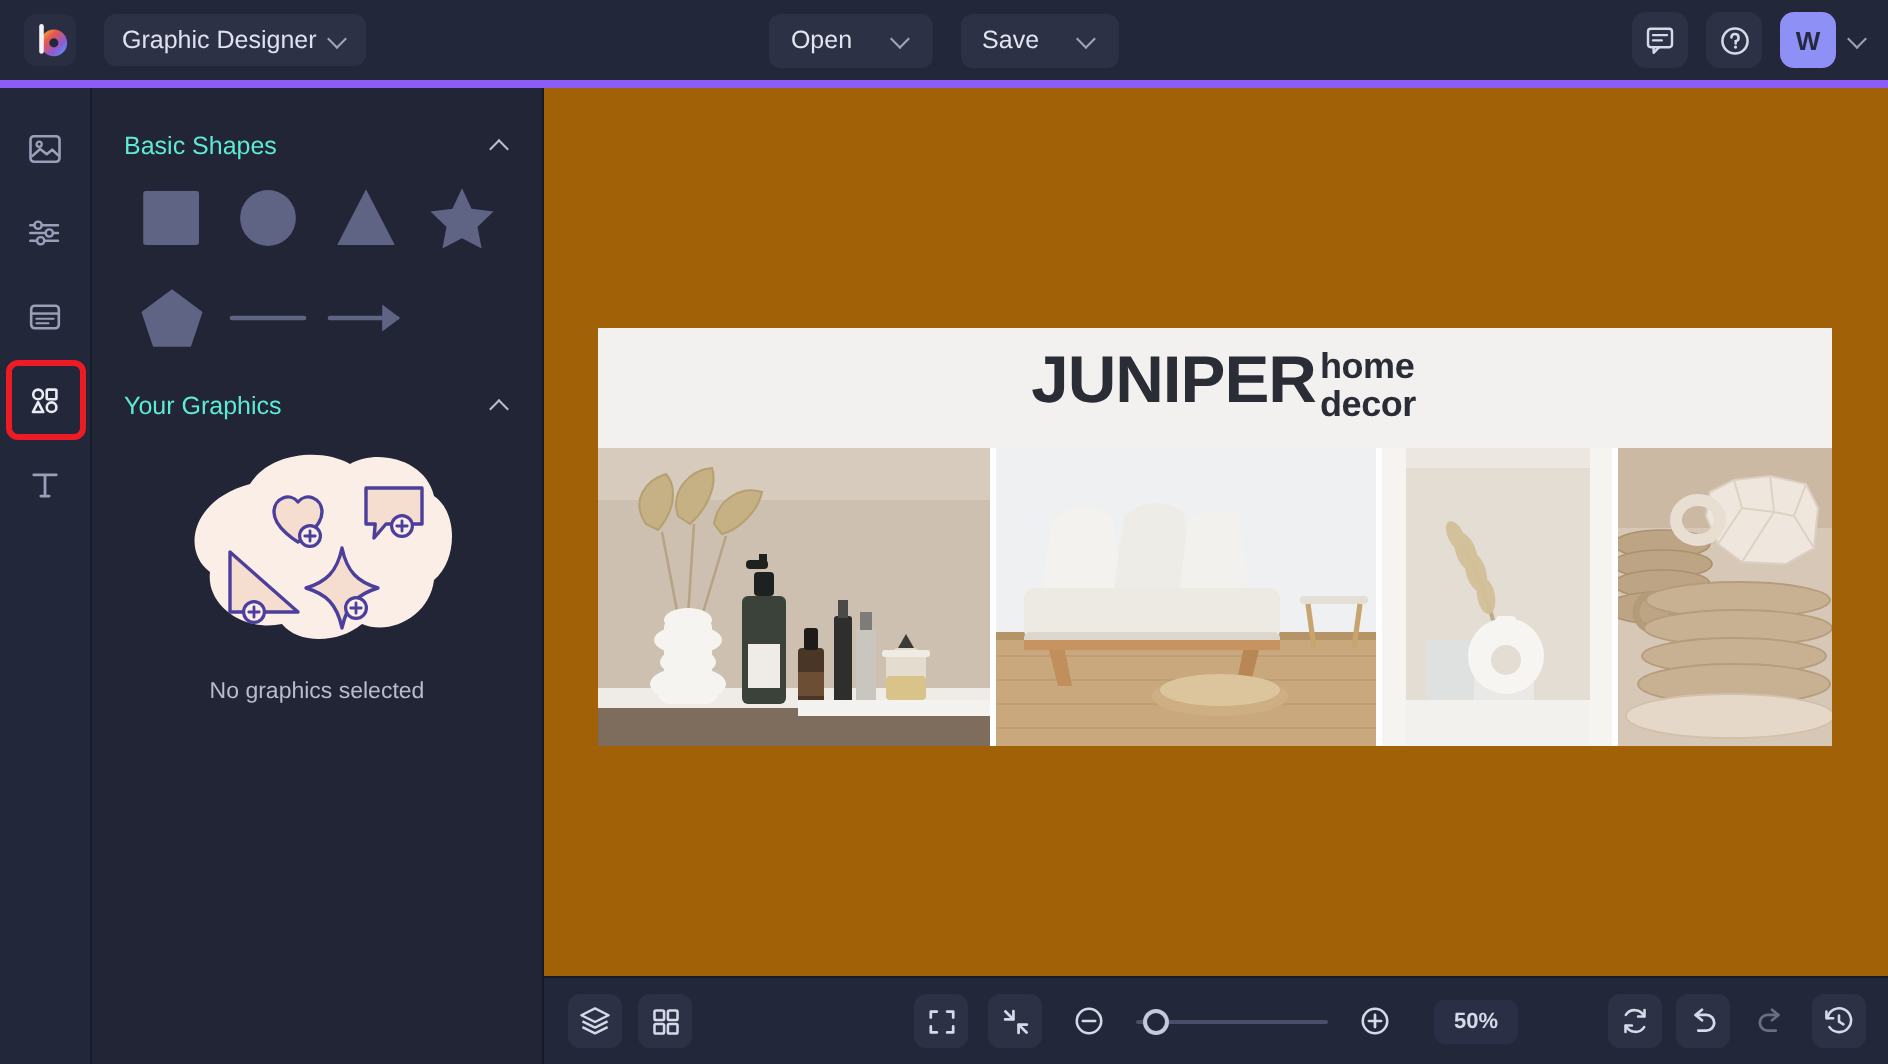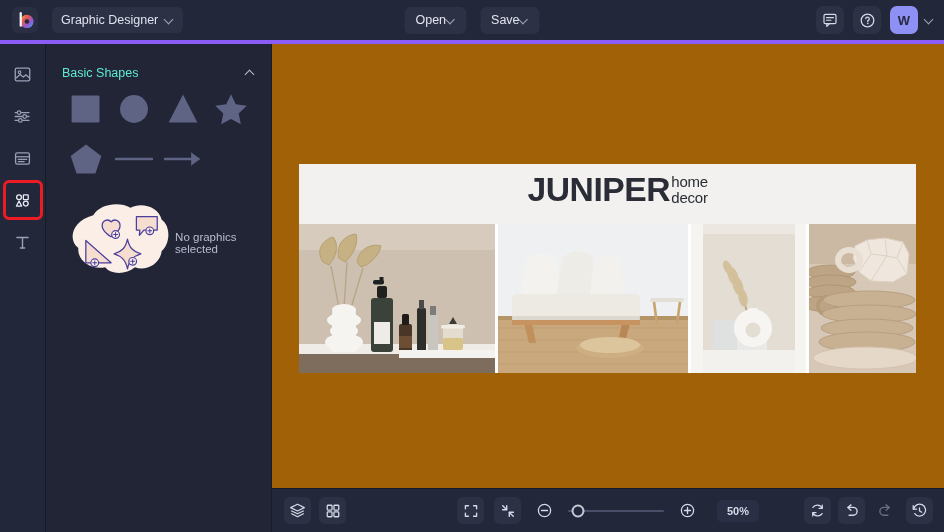--- a/index.html
+++ b/index.html
@@ -35,21 +35,21 @@
     content: ""; position: absolute; left: 0; top: 0px;
     width: 6px; height: 6px; border-right: 1.4px solid #c8ccdd; border-bottom: 1.4px solid #c8ccdd;
     transform: rotate(45deg);
   }
   .center-group {
     position: absolute; left: 50%; transform: translateX(-50%);
     display: flex; gap: 14px; align-items: center;
   }
   .menu-btn {
     height: 27px; padding: 0 11px; background: #2c3145; border-radius: 6px;
-    display: flex; align-items: center; gap: 0;
+    display: flex; align-items: center; gap: 20px;
     font-size: 12.5px; color: #e2e5f0; cursor: pointer;
   }
   .right-group {
     position: absolute; right: 10px; display: flex; align-items: center; gap: 9px;
   }
   .icon-sq {
     width: 28px; height: 28px; border-radius: 7px; background: #2c3145;
     display: flex; align-items: center; justify-content: center; cursor: pointer;
   }
   .avatar {
@@ -109,21 +109,21 @@
     content: ""; position: absolute; left: 1px; top: 3px;
     width: 6px; height: 6px; border-left: 1.4px solid #b9bdd0; border-top: 1.4px solid #b9bdd0;
     transform: rotate(45deg);
   }
   .shape-grid {
     display: grid; grid-template-columns: repeat(4, 1fr); row-gap: 8px; align-items: center;
     justify-items: center;
   }
   .shape-cell { width: 46px; height: 42px; display: flex; align-items: center; justify-content: center; cursor: pointer; }
   .sh { fill: #5f6384; }
-  .empty-art { margin-top: 2px; display: flex; flex-direction: row; align-items: center; }
+  .empty-art { margin-top: 2px; display: flex; flex-direction: column; align-items: center; }
   .empty-label { margin-top: 2px; font-size: 11.5px; color: #b8bccf; }
 
   
   .stage {
     position: absolute; left: 272px; top: 44px; width: 672px; height: 444px;
     background: #a16207;
   }
   .canvas {
     position: absolute; left: 27px; top: 120px; width: 617px; height: 209px;
     background: #f2f1ef; overflow: hidden;
@@ -133,21 +133,21 @@
     position: absolute; right: 208px; top: 9px;
     display: flex; align-items: flex-start;
   }
   .brand-main {
     font-family: "Liberation Sans", sans-serif;
     font-size: 33px; font-weight: bold; letter-spacing: -0.5px;
     color: #2a2d35; line-height: 1; transform: scaleX(1.02);
   }
   .brand-sub {
     margin-left: 3px; margin-top: 1px;
-    font-size: 15px; font-weight: normal; line-height: 1.02; color: #2a2d35;
+    font-size: 18px; font-weight: bold; line-height: 1.02; color: #2a2d35;
     letter-spacing: -0.2px;
   }
   .photos {
     position: absolute; left: 0; top: 60px; width: 100%; height: 149px;
     display: flex; gap: 3px; background: #ffffff;
   }
   .ph { position: relative; overflow: hidden; }
   .ph1 { flex: 0 0 196px; background: linear-gradient(180deg,#d3c6b7 0%, #cbbfb0 55%, #b9ab9b 100%); }
   .ph2 { flex: 0 0 190px; background: linear-gradient(180deg,#eceff1 0%, #e4e5e4 50%, #c9a97f 100%); }
   .ph3 { flex: 0 0 115px; background: linear-gradient(180deg,#e9e4dd 0%, #ded7cf 100%); }
@@ -324,20 +324,24 @@
           </svg>
       </div>
       <div class="shape-cell" style="grid-column:3;">
         <svg width="44" height="36" viewBox="0 0 48 40">
           <path d="M4 20 H41" stroke="#5f6384" stroke-width="2.6" stroke-linecap="round"></path>
           <path d="M33 12.5 L43 20 L33 27.5 Z" fill="#5f6384"></path>
         </svg>
       </div>
     </div>
 
+    <div class="sect-head" style="margin-top:16px;">
+      <span>Your Graphics</span>
+      <span class="caret-up"></span>
+    </div>
 
     <div class="empty-art">
       <svg width="152" height="120" viewBox="0 0 152 120">
 
         <path d="M42 24 C52 8 78 6 92 14 C106 6 130 12 134 30 C146 38 146 62 134 72
                  C132 90 112 100 98 94 C86 104 66 104 58 94
                  C38 98 20 84 22 68 C8 58 12 32 42 24 Z" fill="#fbeee7"></path>
 
         <g>
           <path d="M54 38 C54 31 62 28 66 33 C70 28 78 31 78 38 C78 46 66 53 66 53 C66 53 54 46 54 38 Z" fill="#f5ddd0" stroke="#4b3f9c" stroke-width="1.7" stroke-linejoin="round"></path>

